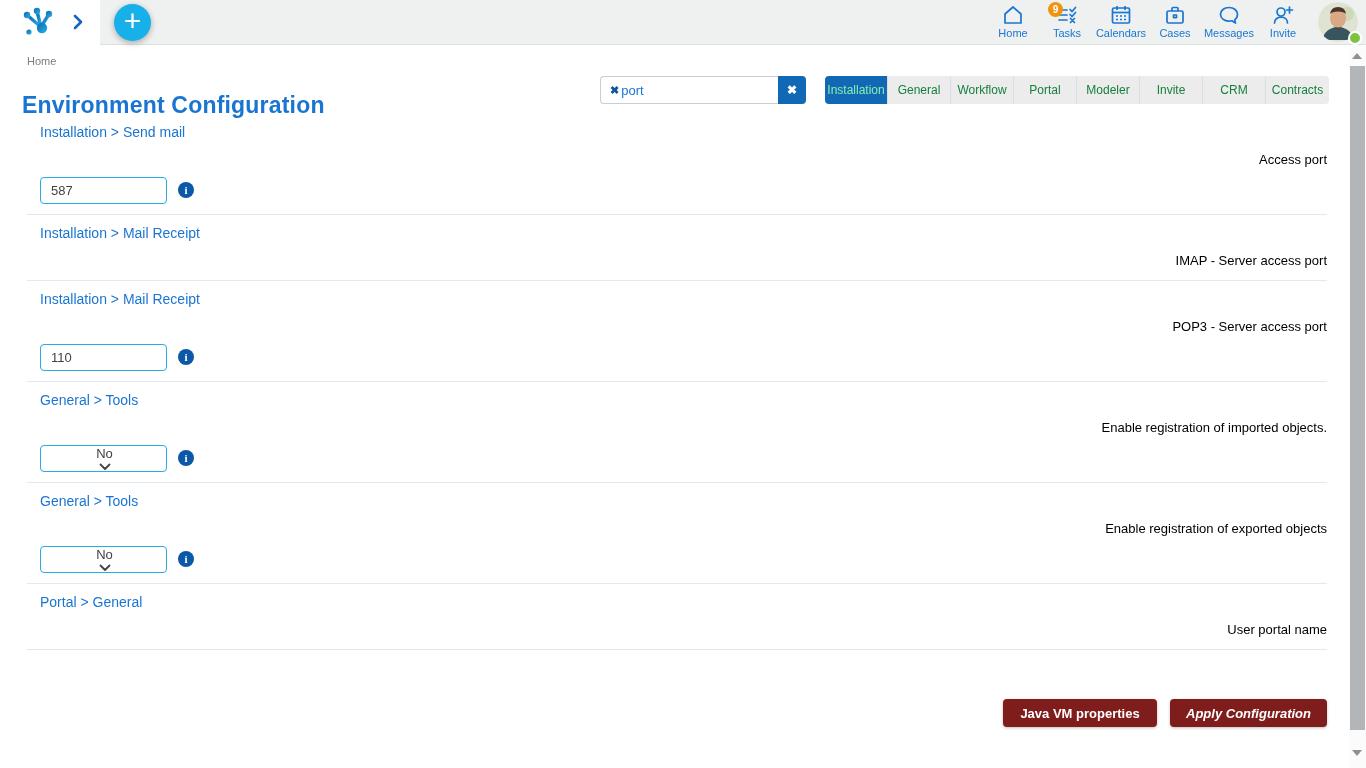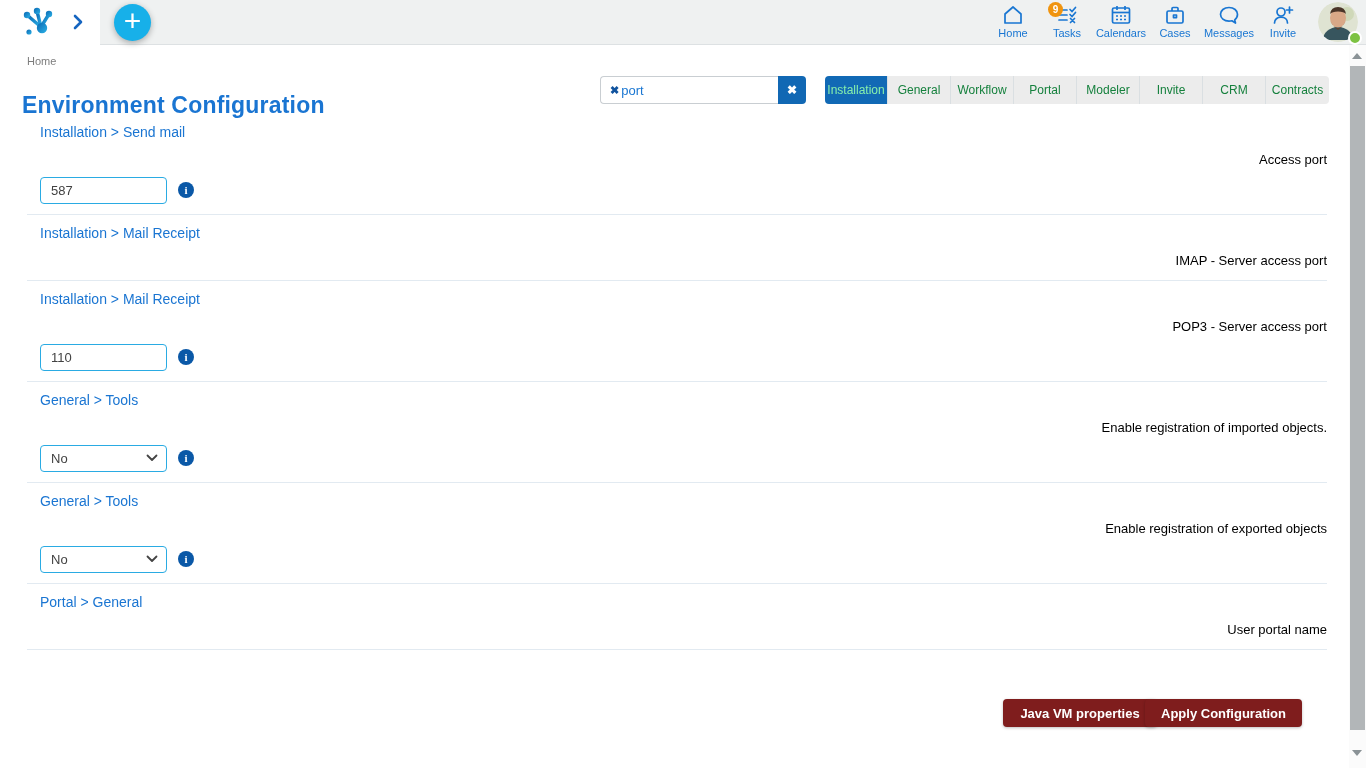--- a/index.html
+++ b/index.html
@@ -54,32 +54,32 @@
   
   .items { position:absolute; left:27px; top:114px; width:1300px; }
   .item { padding:10px 0 10px 13px; border-bottom:1px solid #e2eaf1; }
   .item-category { font-size:14px; color:#1a75d2; line-height:16px; cursor:pointer; }
   .item-label { font-size:13px; color:#000000; line-height:19px; margin-top:10px;text-align:right; }
   .item-control { margin-top:7px; display:flex; align-items:center; height:28px; }
   .text-input { width:127px; height:27px; border:1px solid #2aabe3; border-radius:4px;
                 padding:0 10px; font-size:13px; color:#424242; font-family:"Liberation Sans",sans-serif; outline:none; }
   .fake-select { width:127px; height:27px; border:1px solid #2aabe3; border-radius:4px;
                  padding:0 8px 0 10px; font-size:13px; color:#424242; display:flex;
-                 align-items:center; justify-content:space-between; background:#fff; cursor:pointer; }
+                 align-items:center; justify-content:space-between; background:#fff; cursor:pointer;flex-direction:column; }
   .info-icon { width:16px; height:16px; border-radius:50%; background:#0a58a7; color:#fff;
                margin-left:11px; text-align:center; font-size:11px; font-weight:bold;
                line-height:16px; font-family:"Liberation Serif",serif; cursor:pointer; }
   .info-icon::before { content:"i"; }
 
   
   .footer-btn { position:absolute; top:699px; height:28px; background:#7f1d1d; border:none;
                 border-radius:4px; color:#fff; font-size:13px; font-weight:bold;
                 font-family:"Liberation Sans",sans-serif; cursor:pointer; box-shadow:0 1px 3px rgba(0,0,0,.25); }
   .btn-javavm { left:1003px; width:154px; }
-  .btn-apply { left:1145px; width:157px; }
+  .btn-apply { left:1170px; width:157px;font-style:italic; }
 
   
   .scrollbar { position:absolute; right:0; top:45px; width:17px; height:723px; background:#fbfbfb; }
   .sb-arrow { position:absolute; left:3px; width:0; height:0; border-left:5px solid transparent;
               border-right:5px solid transparent; cursor:pointer; }
   .sb-up { top:8px; border-bottom:6px solid #8a9296; }
   .sb-down { top:705px; border-top:6px solid #8a9296; }
   .sb-thumb { position:absolute; left:1px; top:21px; width:15px; height:664px; background:#b2b6b8; cursor:grab; }
 </style>
 </head>

